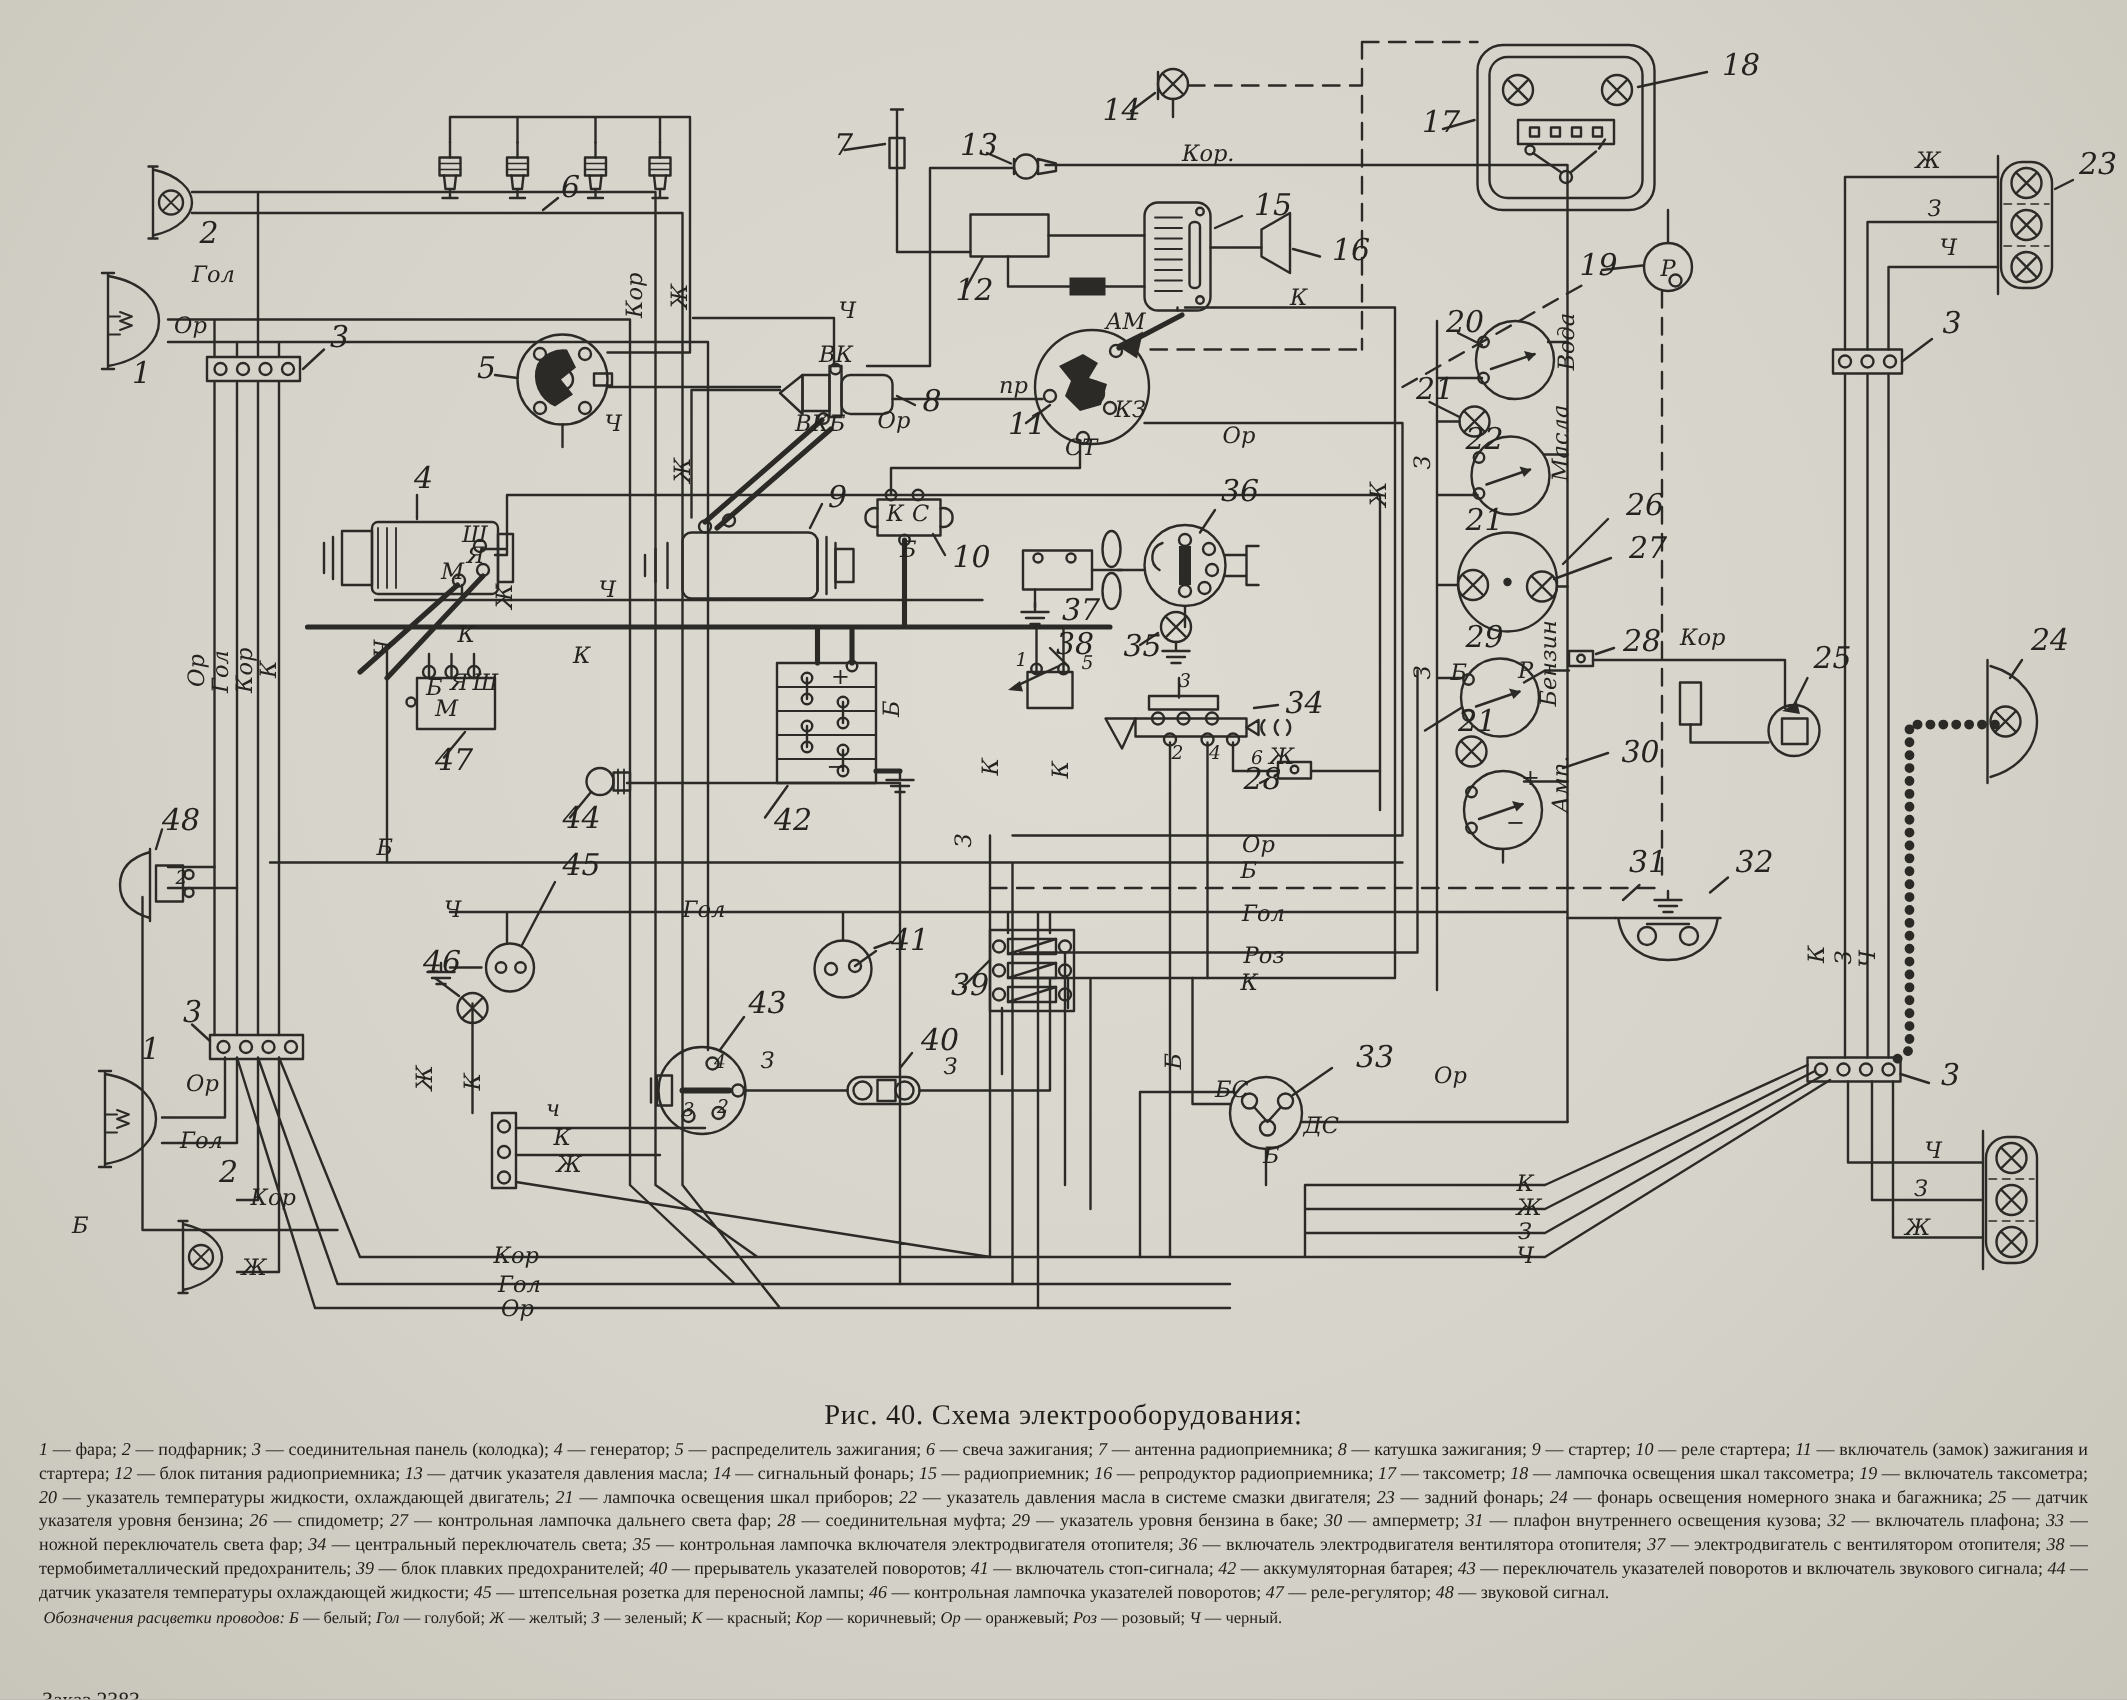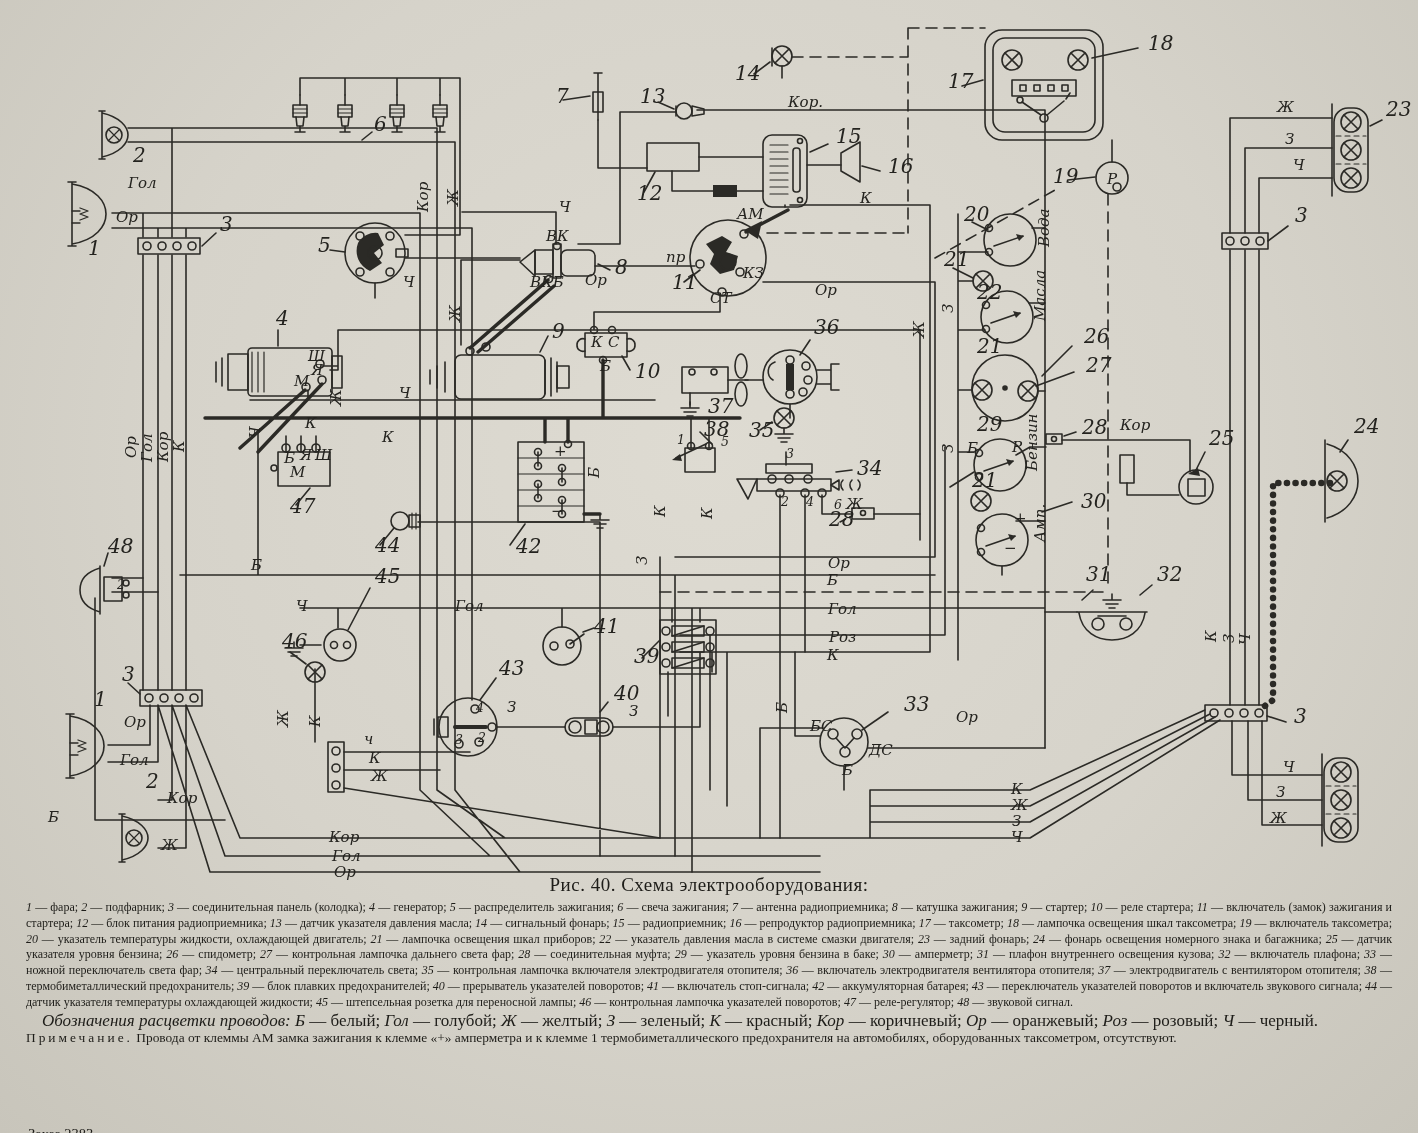--- a/index.html
+++ b/index.html
@@ -3,25 +3,25 @@
 <meta charset="utf-8">
 <style>
   html,body{margin:0;padding:0;background:#b8b5ac;}
   .page{position:relative;width:1418px;height:1133px;overflow:hidden;
         background:radial-gradient(ellipse at 50% 40%, #dedbd2 0%, #d6d3ca 55%, #c8c5bb 100%);
         font-family:"Liberation Serif", serif;color:#1e1d19;}
   svg text{fill:#24231f;}
   svg .co{font:italic 20px "DejaVu Serif", serif;}
   svg .wl{font:italic 15px "DejaVu Serif", serif;}
   svg .sm{font:italic 12.5px "DejaVu Serif", serif;}
-  .textblock{position:absolute;left:26px;right:26px;top:874px;}
+  .textblock{position:absolute;left:26px;right:26px;top:933px;}
   .caption{text-align:center;font-size:19px;letter-spacing:.5px;margin:0 0 4px 0;}
   .legend{font-size:12px;line-height:15.8px;text-align:justify;margin:0;}
   .legend i, .colors i, .colors .abbr{font-style:italic;}
-  .colors{font-size:17px;line-height:15.8px;margin:2px 0 0 16px;text-align:justify;}
+  .colors{font-size:11px;line-height:15.8px;margin:2px 0 0 3px;text-align:justify;}
   .note{font-size:13.4px;line-height:15.8px;margin:2px 0 0 0;text-align:justify;}
   .note .lead{letter-spacing:3px;}
   .footer{position:absolute;left:28px;top:1096px;font-size:14.5px;margin-top:30px;}
 </style>
 </head>
 <body>
 
 <div class="page">
 
 <svg id="diagram" width="1418" height="888" viewBox="0 0 1418 888" fill="none" stroke="#2b2a26" stroke-width="1.6" stroke-linecap="round" stroke-linejoin="round">
@@ -667,18 +667,17 @@
         <text x="924" y="338" class="wl" transform="rotate(-90 924 338)">Ж</text>
         <text x="117" y="589" class="sm">2</text>
         <text x="1107" y="184" class="wl">Р</text>
       </g>
 </svg>
 
 <div class="textblock">
   <p class="caption">Рис. 40. Схема электрооборудования:</p>
   <p class="legend" id="legend-p"><i>1</i> — фара; <i>2</i> — подфарник; <i>3</i> — соединительная панель (колодка); <i>4</i> — генератор; <i>5</i> — распределитель зажигания; <i>6</i> — свеча зажигания; <i>7</i> — антенна радиоприемника; <i>8</i> — катушка зажигания; <i>9</i> — стартер; <i>10</i> — реле стартера; <i>11</i> — включатель (замок) зажигания и стартера; <i>12</i> — блок питания радиоприемника; <i>13</i> — датчик указателя давления масла; <i>14</i> — сигнальный фонарь; <i>15</i> — радиоприемник; <i>16</i> — репродуктор радиоприемника; <i>17</i> — таксометр; <i>18</i> — лампочка освещения шкал таксометра; <i>19</i> — включатель таксометра; <i>20</i> — указатель температуры жидкости, охлаждающей двигатель; <i>21</i> — лампочка освещения шкал приборов; <i>22</i> — указатель давления масла в системе смазки двигателя; <i>23</i> — задний фонарь; <i>24</i> — фонарь освещения номерного знака и багажника; <i>25</i> — датчик указателя уровня бензина; <i>26</i> — спидометр; <i>27</i> — контрольная лампочка дальнего света фар; <i>28</i> — соединительная муфта; <i>29</i> — указатель уровня бензина в баке; <i>30</i> — амперметр; <i>31</i> — плафон внутреннего освещения кузова; <i>32</i> — включатель плафона; <i>33</i> — ножной переключатель света фар; <i>34</i> — центральный переключатель света; <i>35</i> — контрольная лампочка включателя электродвигателя отопителя; <i>36</i> — включатель электродвигателя вентилятора отопителя; <i>37</i> — электродвигатель с вентилятором отопителя; <i>38</i> — термобиметаллический предохранитель; <i>39</i> — блок плавких предохранителей; <i>40</i> — прерыватель указателей поворотов; <i>41</i> — включатель стоп-сигнала; <i>42</i> — аккумуляторная батарея; <i>43</i> — переключатель указателей поворотов и включатель звукового сигнала; <i>44</i> — датчик указателя температуры охлаждающей жидкости; <i>45</i> — штепсельная розетка для переносной лампы; <i>46</i> — контрольная лампочка указателей поворотов; <i>47</i> — реле-регулятор; <i>48</i> — звуковой сигнал.</p>
   <p class="colors" id="colors-p"><i>Обозначения расцветки проводов: </i><i>Б</i> — белый; <i>Гол</i> — голубой; <i>Ж</i> — желтый; <i>З</i> — зеленый; <i>К</i> — красный; <i>Кор</i> — коричневый; <i>Ор</i> — оранжевый; <i>Роз</i> — розовый; <i>Ч</i> — черный.</p>
-  <p class="note" id="note-p"><span class="lead">Примечание.</span> Провода от клеммы АМ замка зажигания к клемме «+» амперметра и к клемме 1 термобиметаллического предохранителя на автомобилях, оборудованных таксометром, отсутствуют.</p>
 </div>
 
 <div class="footer">Заказ 2383</div>
 
 </div>
 
 </body></html>

